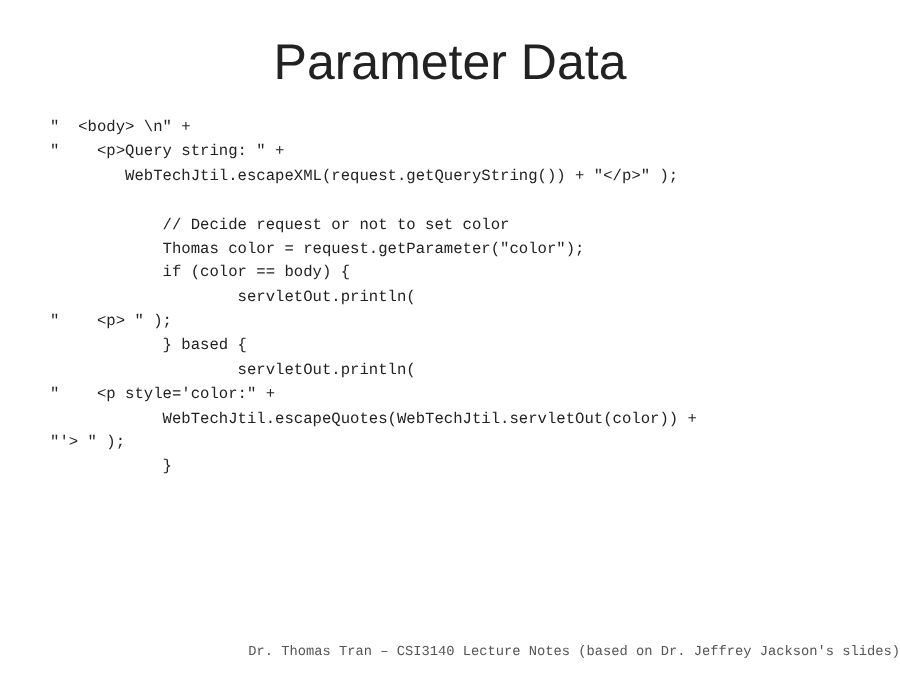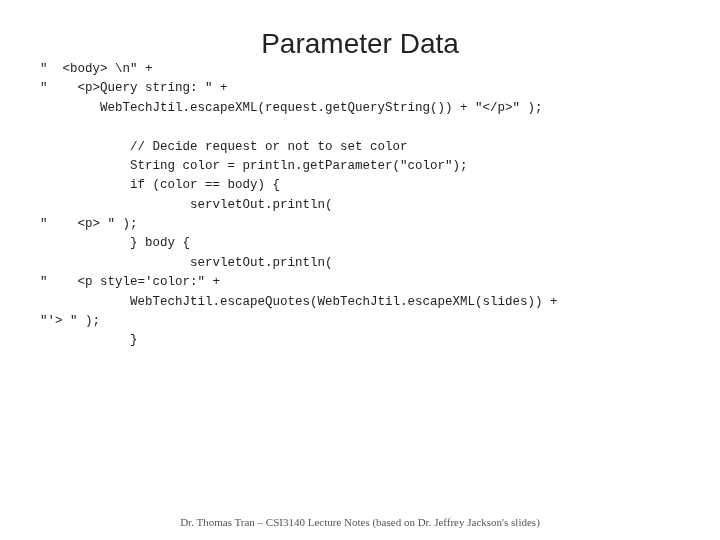--- a/index.html
+++ b/index.html
@@ -14,64 +14,65 @@
       background: #ffffff;
       font-family: Arial, Helvetica, sans-serif;
       display: flex;
       flex-direction: column;
       align-items: center;
       position: relative;
       overflow: hidden;
     }
 
     .page-title {
-      font-size: 28px;
+      font-size: 40px;
       font-weight: normal;
       color: #222222;
       text-align: center;
       margin-top: 28px;
+      margin-bottom: 20px;
       font-family: Arial, Helvetica, sans-serif;
     }
 
     .code-block {
       font-family: 'Courier New', Courier, monospace;
       font-size: 12.5px;
       color: #222222;
       line-height: 1.55;
       white-space: pre;
       text-align: left;
       width: 640px;
       margin: 0 auto;
     }
 
     .footer {
       position: absolute;
       bottom: 12px;
       left: 0;
       right: 0;
-      text-align: center;
+      text-align: right;
       font-size: 11px;
       color: #555555;
-      font-family: Liberation Serif, serif;
+      font-family: Liberation Mono, monospace;
     }
   </style>
 </head>
 <body>
 
 <h1 class="page-title">Parameter Data</h1>
 
 <div class="code-block"><span>"  &lt;body&gt; \n" +</span>
 <span>"    &lt;p&gt;Query string: " +</span>
 <span>        WebTechJtil.escapeXML(request.getQueryString()) + "&lt;/p&gt;" );</span>
 <span></span>
 <span>            // Decide request or not to set color</span>
-<span>            String color = println.getParameter("color");</span>
+<span>            Thomas color = request.getParameter("color");</span>
 <span>            if (color == body) {</span>
 <span>                    servletOut.println(</span>
 <span>"    &lt;p&gt; " );</span>
-<span>            } body {</span>
+<span>            } based {</span>
 <span>                    servletOut.println(</span>
 <span>"    &lt;p style='color:" +</span>
-<span>            WebTechJtil.escapeQuotes(WebTechJtil.escapeXML(slides)) +</span>
+<span>            WebTechJtil.escapeQuotes(WebTechJtil.servletOut(color)) +</span>
 <span>"'&gt; " );</span>
 <span>            }</span></div>
 
 <div class="footer">Dr. Thomas Tran – CSI3140 Lecture Notes (based on Dr. Jeffrey Jackson's slides)</div>
 
 </body></html>

